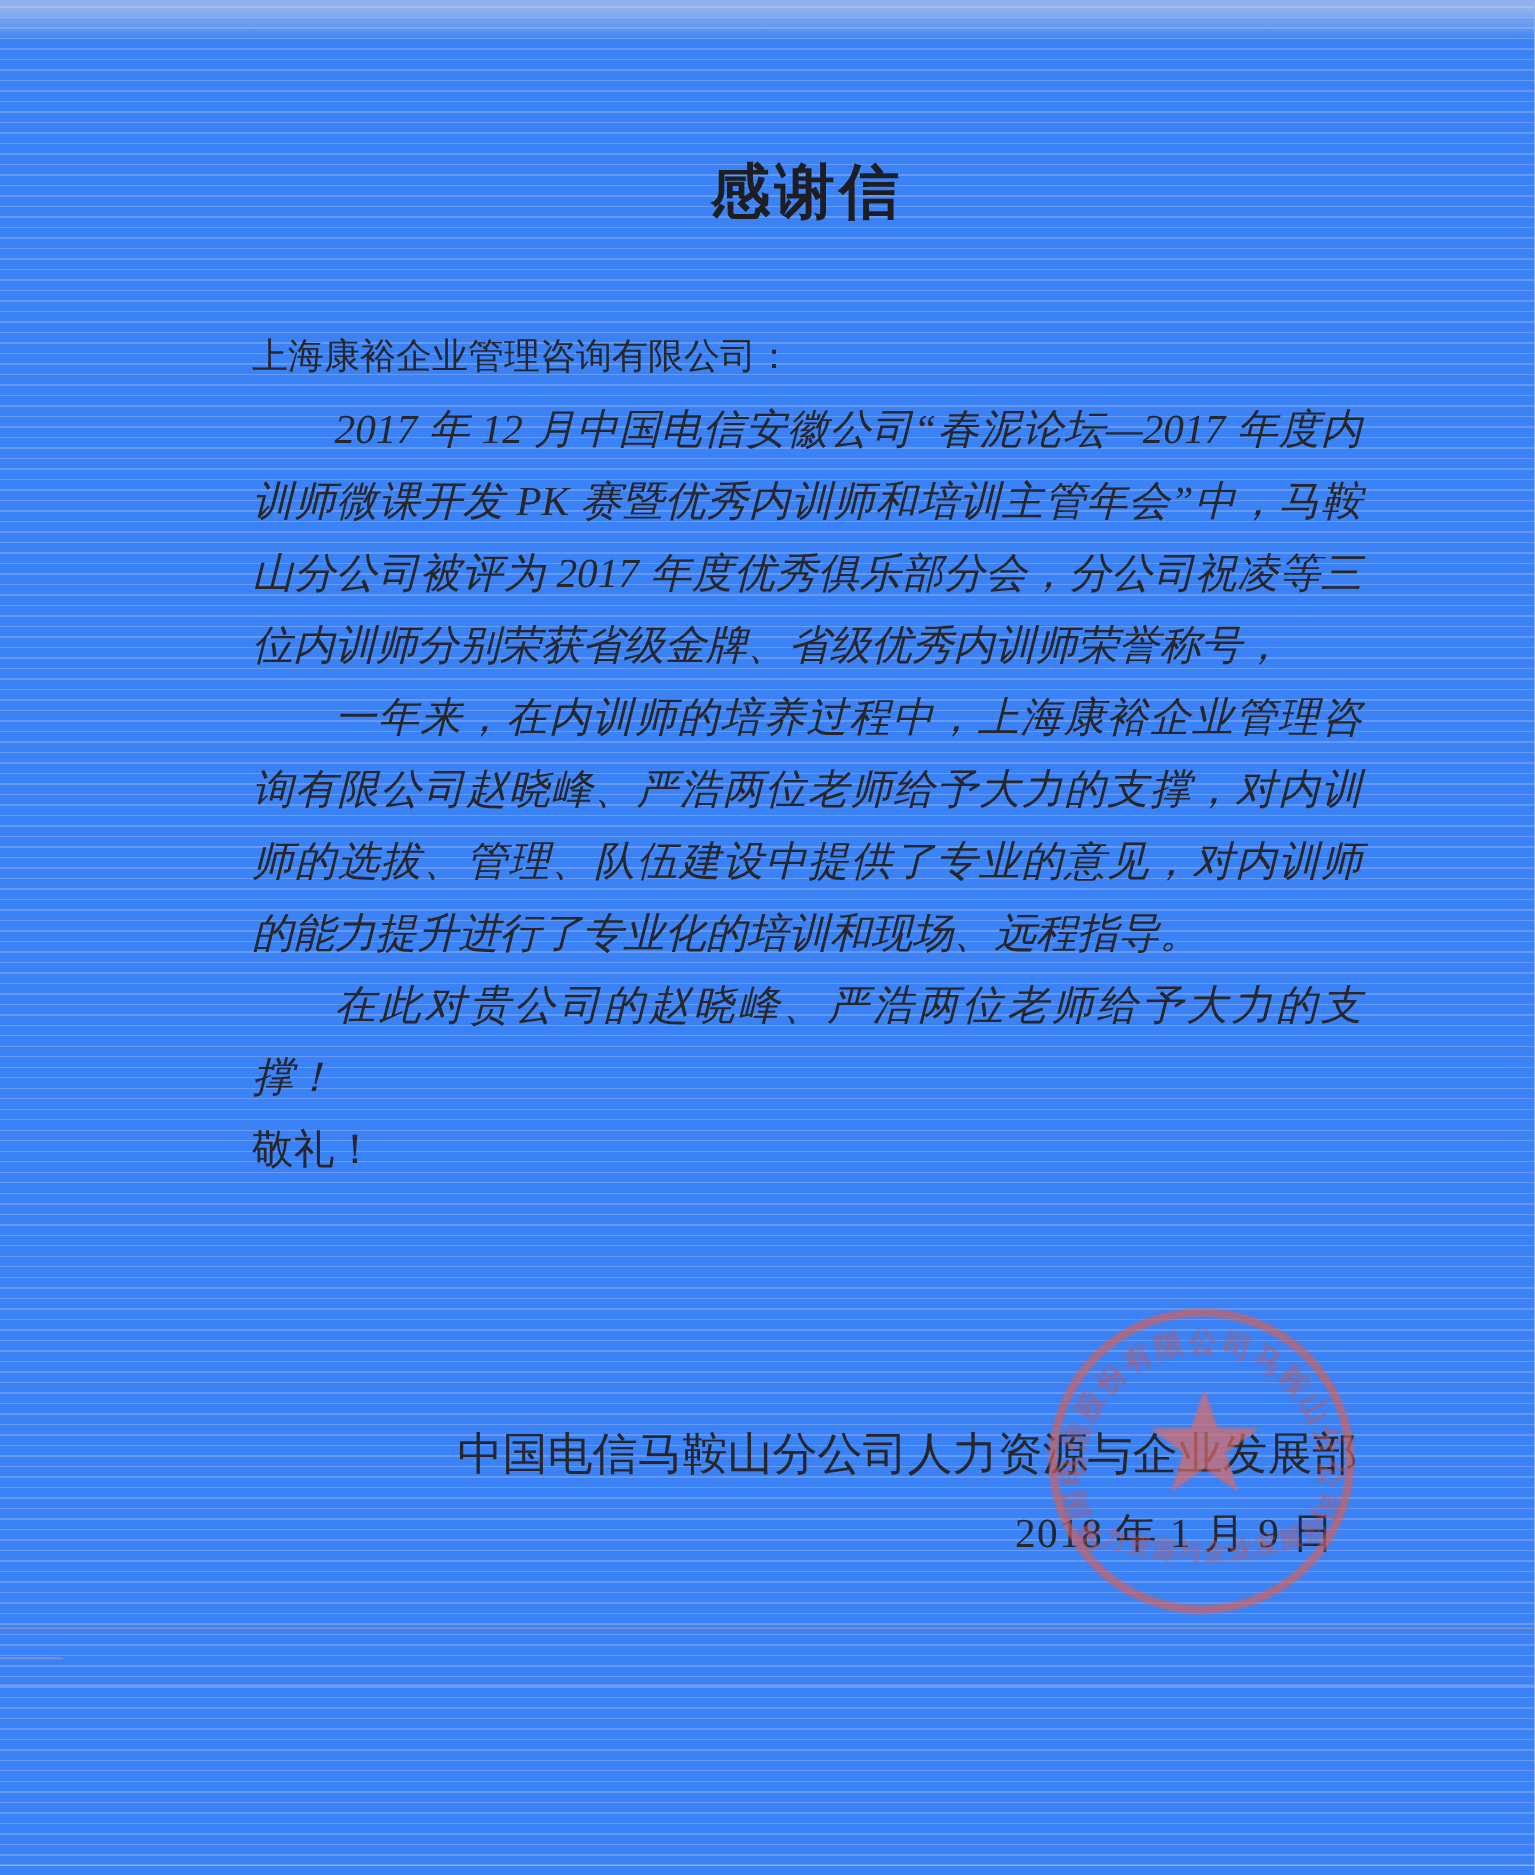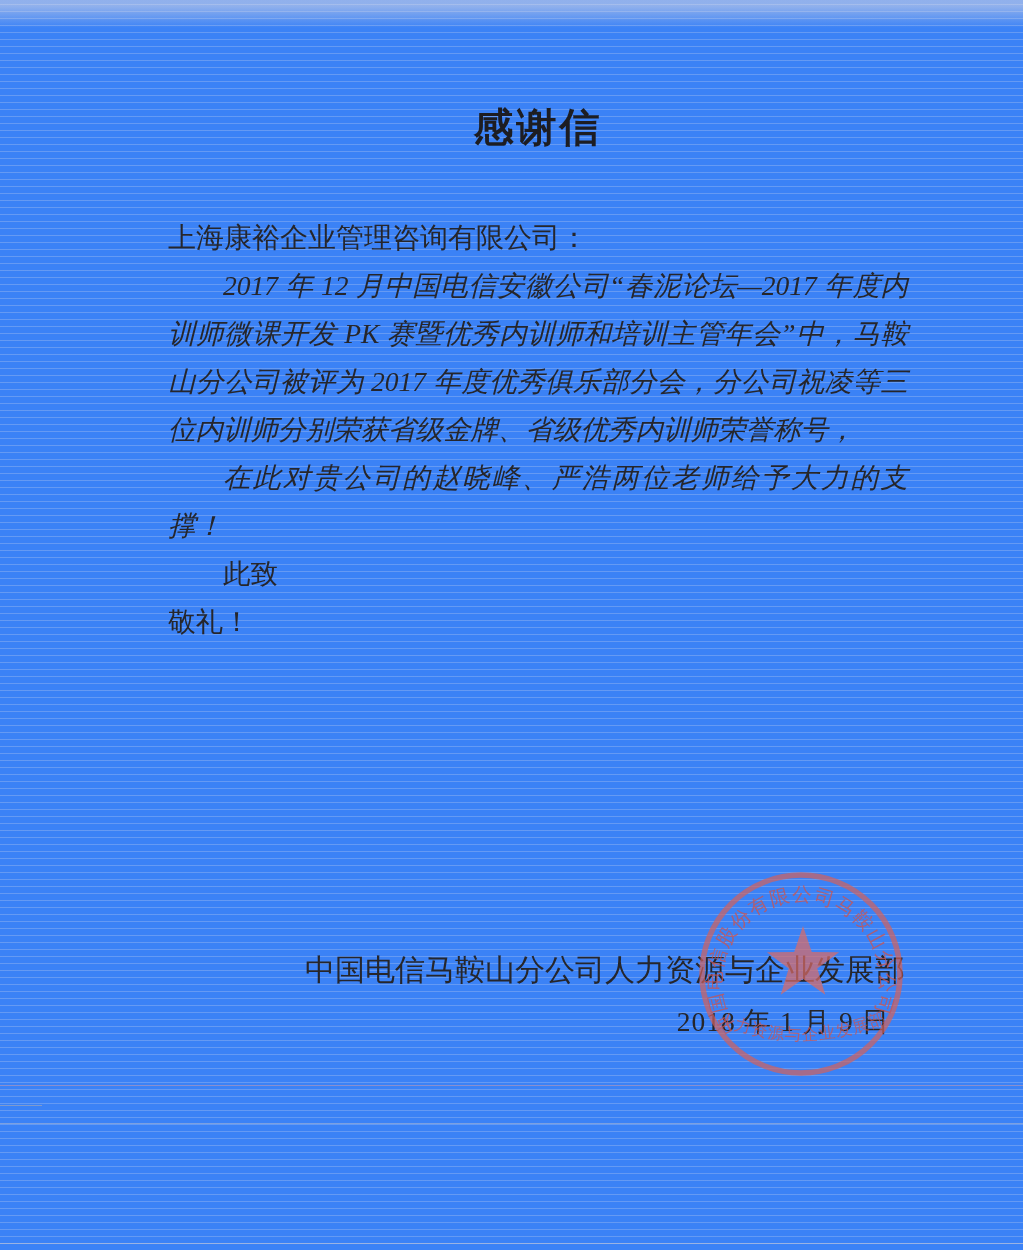--- a/index.html
+++ b/index.html
@@ -22,21 +22,21 @@
   .content{
     position:absolute;left:168px;top:100px;width:740px;
   }
   .title{
     margin:0 0 58px 0;
     text-align:center;
     font-size:40px;font-weight:bold;letter-spacing:3px;
     line-height:56px;color:#1d1d22;
   }
   .salutation{
-    font-size:28px;line-height:48px;margin:0;
+    font-size:24px;line-height:48px;margin:0;
   }
   .para{
     margin:0;font-size:27.5px;line-height:48px;
     text-align:justify;text-justify:inter-ideograph;
     text-indent:2em;
     font-style:italic;
   }
   .closing-cizhi{margin:0;font-size:27.5px;line-height:48px;text-indent:2em;}
   .closing-jingli{margin:0;font-size:27.5px;line-height:48px;}
   .signature{
@@ -59,22 +59,22 @@
 </style>
 </head>
 <body>
 
 <div class="paper">
 
   <div class="content">
     <h1 class="title">感谢信</h1>
     <p class="salutation">上海康裕企业管理咨询有限公司：</p>
     <p class="para">2017 年 12 月中国电信安徽公司“春泥论坛—2017 年度内训师微课开发 PK 赛暨优秀内训师和培训主管年会”中，马鞍山分公司被评为 2017 年度优秀俱乐部分会，分公司祝凌等三位内训师分别荣获省级金牌、省级优秀内训师荣誉称号，</p>
+    <p class="para">一年来，在内训师的培养过程中，上海康裕企业管理咨询有限公司赵晓峰、严浩两位老师给予大力的支撑，对内训师的选拔、管理、队伍建设中提供了专业的意见，对内训师的能力提升进行了专业化的培训和现场、远程指导。</p>
     <p class="para">在此对贵公司的赵晓峰、严浩两位老师给予大力的支撑！</p>
-    <p class="closing-cizhi">此致</p>
     <p class="closing-jingli">敬礼！</p>
   </div>
 
   <div class="signature">中国电信马鞍山分公司人力资源与企业发展部</div>
   <div class="date">2018 年 1 月 9 日</div>
 
   <svg class="seal" viewBox="0 0 216 216" xmlns="http://www.w3.org/2000/svg" aria-hidden="true">
     <defs>
       <filter id="sealblur" x="-10%" y="-10%" width="120%" height="120%">
         <feGaussianBlur stdDeviation="0.55"></feGaussianBlur>

